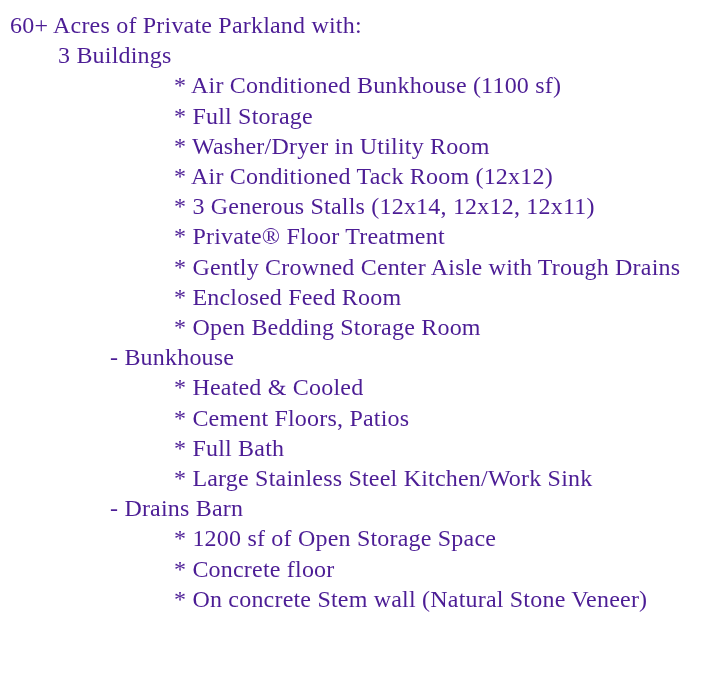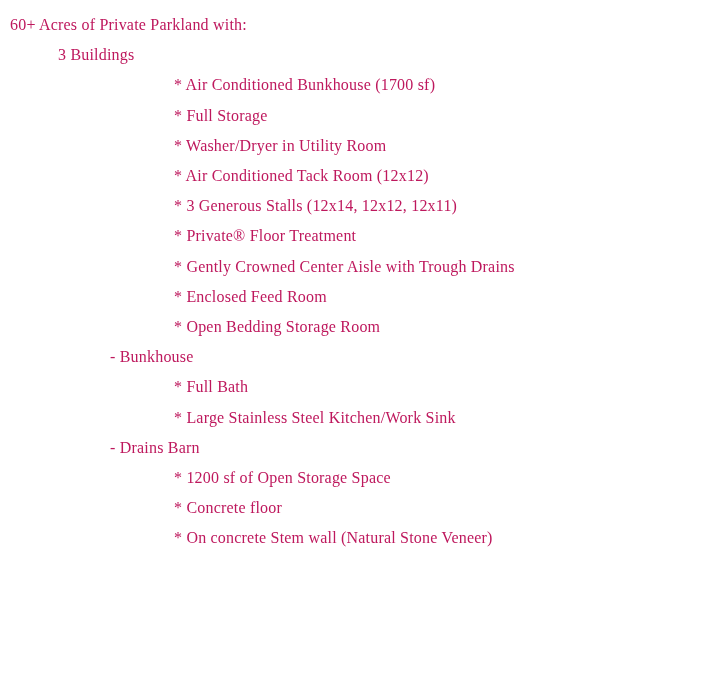--- a/index.html
+++ b/index.html
@@ -11,47 +11,49 @@
     height: 692px;
     background: #ffffff;
     font-family: "Liberation Serif", serif;
     color: #7c7c7c;
     overflow: hidden;
   }
   #doc {
     padding: 10px 0 0 6px;
   }
   .line {
-    font-size: 16px;
+    font-size: 24px;
     line-height: 30.2px;
     white-space: pre;
     letter-spacing: 0.2px;
-    color: #be185d;
+    color: #4c1d95;
   }
   
   .lvl0 { padding-left: 4px; }
   .lvl1 { padding-left: 52px; }
   .lvl2 { padding-left: 104px; }
   .lvl3 { padding-left: 168px; }
 </style>
 </head>
 <body>
 
 <div id="doc">
     <div class="line lvl0">60+ Acres of Private Parkland with:</div>
     <div class="line lvl1">3 Buildings</div>
-    <div class="line lvl3">* Air Conditioned Bunkhouse (1700 sf)</div>
+    <div class="line lvl3">* Air Conditioned Bunkhouse (1100 sf)</div>
     <div class="line lvl3">* Full Storage</div>
     <div class="line lvl3">* Washer/Dryer in Utility Room</div>
     <div class="line lvl3">* Air Conditioned Tack Room (12x12)</div>
     <div class="line lvl3">* 3 Generous Stalls (12x14, 12x12, 12x11)</div>
     <div class="line lvl3">* Private® Floor Treatment</div>
     <div class="line lvl3">* Gently Crowned Center Aisle with Trough Drains</div>
     <div class="line lvl3">* Enclosed Feed Room</div>
     <div class="line lvl3">* Open Bedding Storage Room</div>
     <div class="line lvl2">- Bunkhouse</div>
+    <div class="line lvl3">* Heated &amp; Cooled</div>
+    <div class="line lvl3">* Cement Floors, Patios</div>
     <div class="line lvl3">* Full Bath</div>
     <div class="line lvl3">* Large Stainless Steel Kitchen/Work Sink</div>
     <div class="line lvl2">- Drains Barn</div>
     <div class="line lvl3">* 1200 sf of Open Storage Space</div>
     <div class="line lvl3">* Concrete floor</div>
     <div class="line lvl3">* On concrete Stem wall (Natural Stone Veneer)</div>
   </div>
 
 </body></html>

